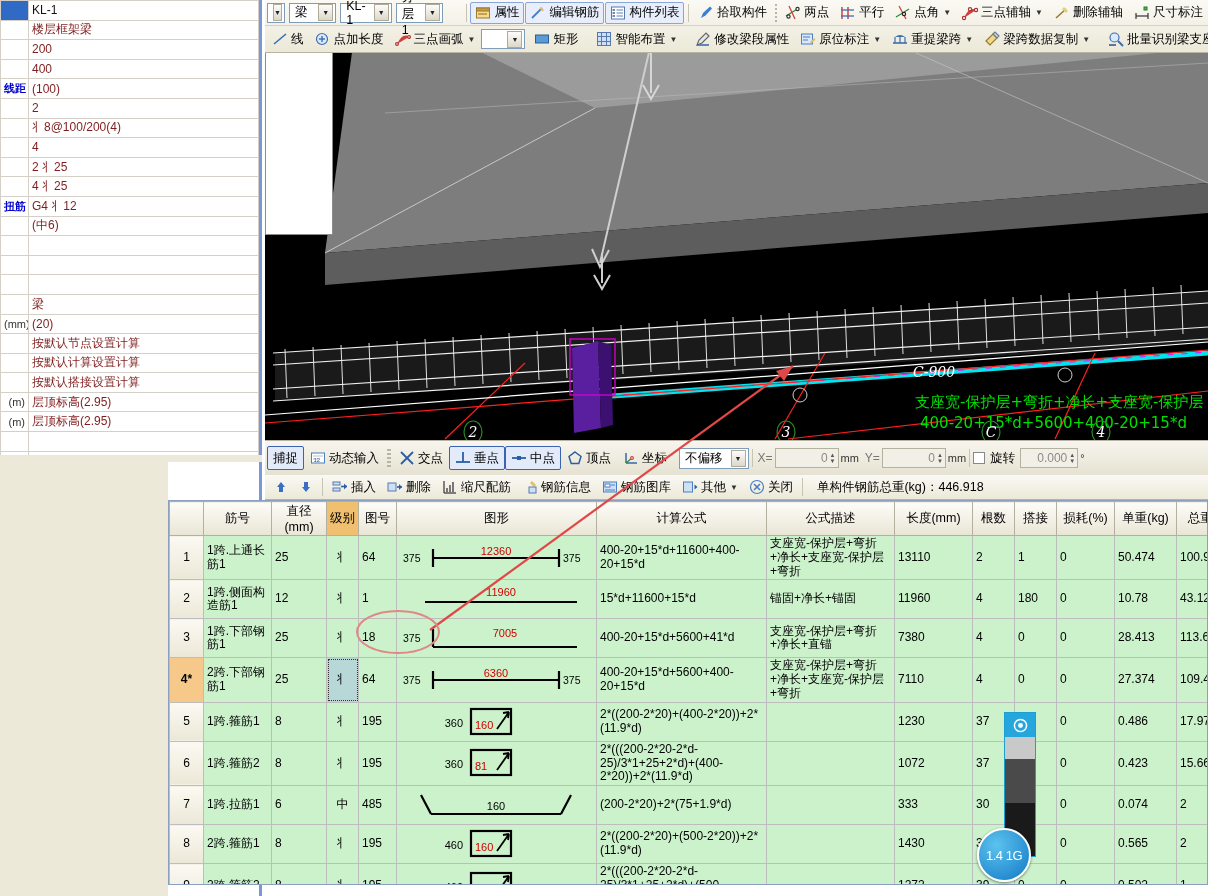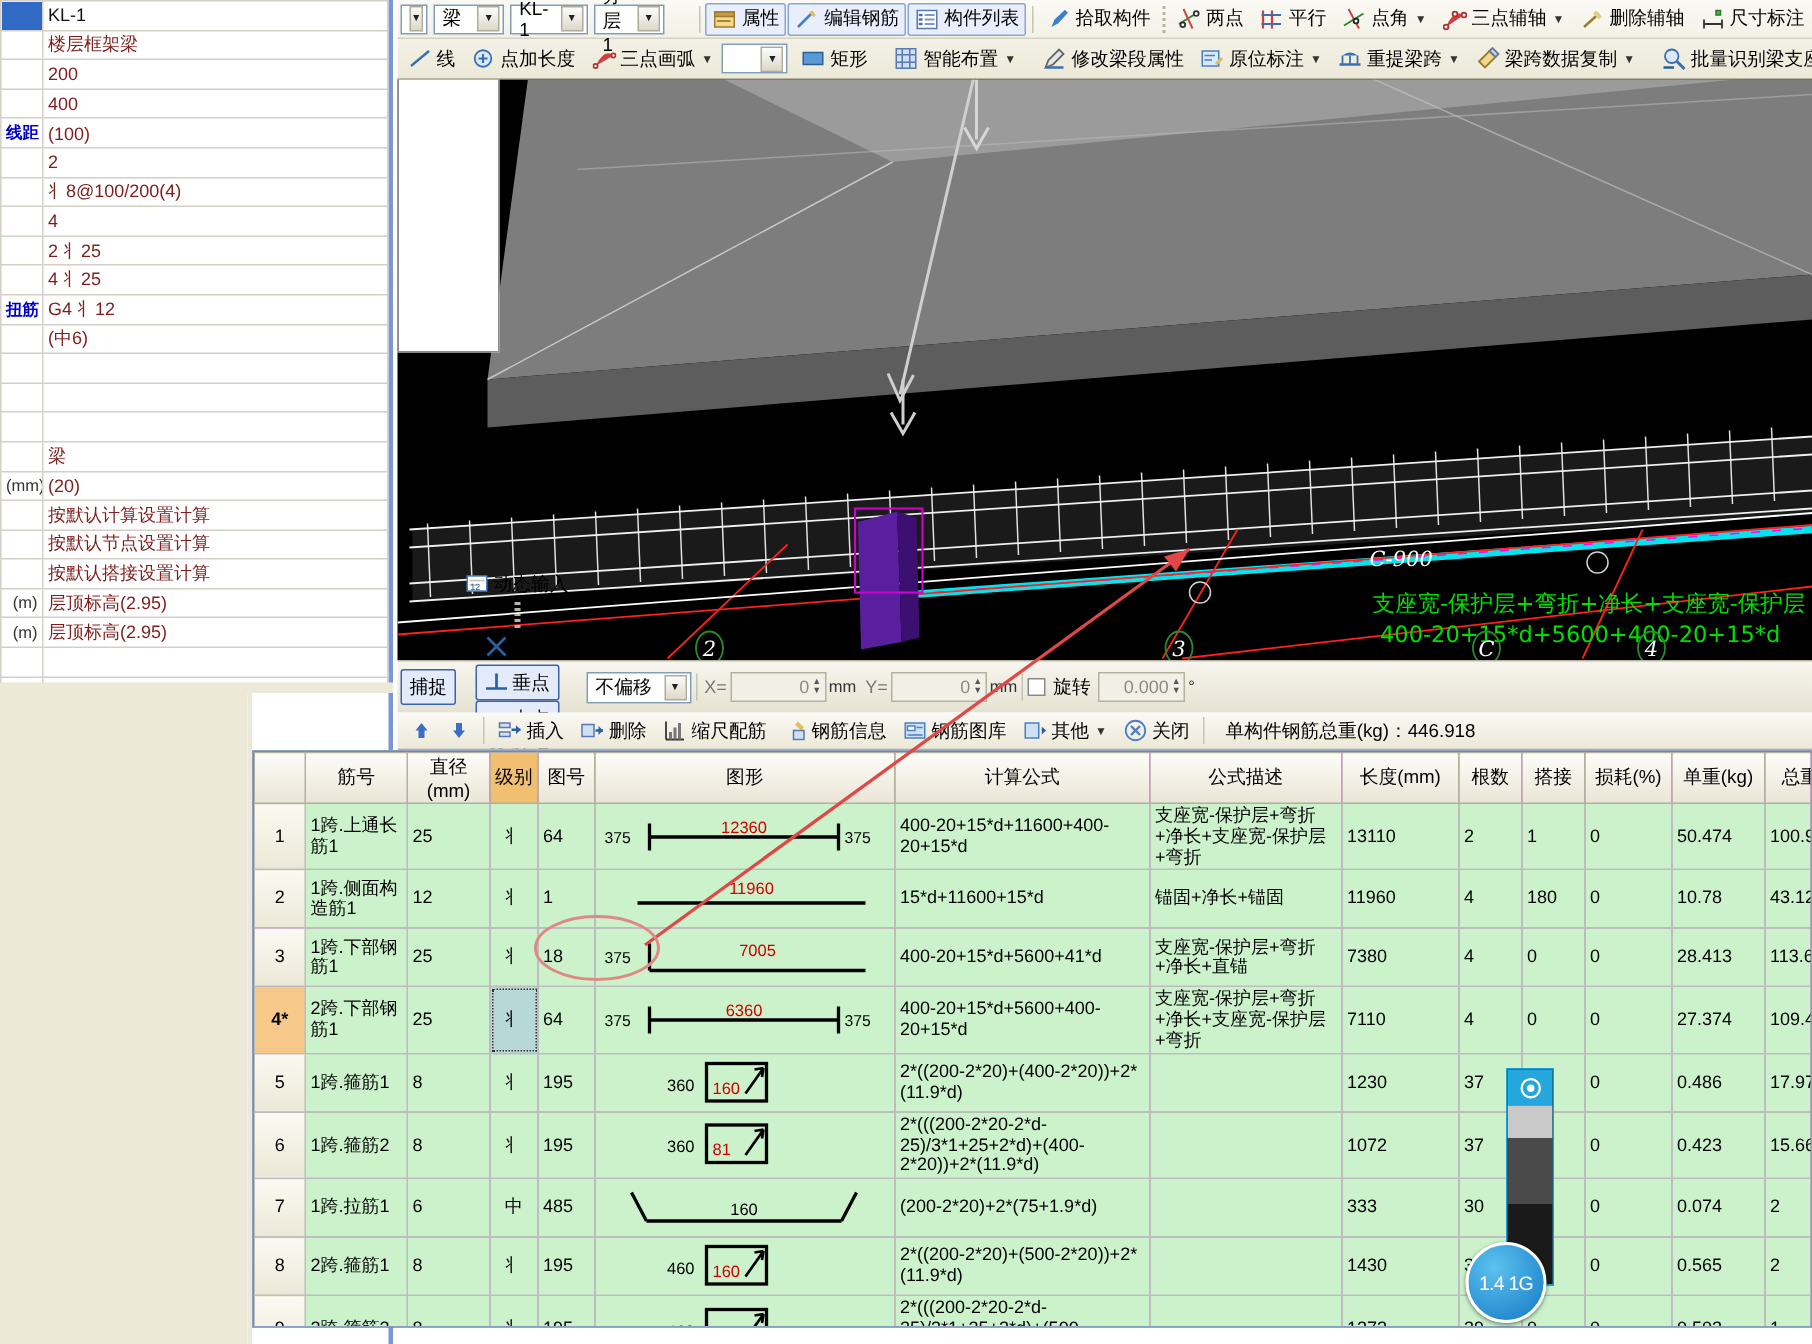--- a/index.html
+++ b/index.html
@@ -116,21 +116,21 @@
     background: linear-gradient(#faf9f4,#ece9d8);
     border-bottom: 1px solid #b8b4a4;
     display: flex; align-items: center; padding-left: 4px; gap: 1px;
   }
   #rebar-toolbar .tbitem { font-size: 12.5px; }
   #total-weight { font-size: 12.5px; color: #000; margin-left: 10px; white-space: nowrap; }
 
   
   #grid-wrap {
     position: absolute; left: 168px; top: 500px; width: 1040px; height: 385px;
-    background: #a21caf; border: 1px solid #8ba0c0; overflow: hidden;
+    background: #15803d; border: 1px solid #8ba0c0; overflow: hidden;
   }
   #grid { border-collapse: collapse; table-layout: fixed; width: 1060px; }
   #grid th {
     background: linear-gradient(#fdfcf7,#e9e5d6);
     border: 1px solid #b4b0a0; height: 25px; font-weight: normal; font-size: 12.5px;
     color: #000;
   }
   #grid th.cat { background: #f0c070; }
   #grid td {
     border: 1px solid #bdbdbd; background: #ccf2cc; font-size: 12px; color: #000;
@@ -237,25 +237,25 @@
           <tr>
             <td class="lab plain"></td>
             <td class="val">梁</td>
           </tr>
           <tr>
             <td class="lab plain">(mm)</td>
             <td class="val">(20)</td>
           </tr>
           <tr>
             <td class="lab plain"></td>
+            <td class="val">按默认节点设置计算</td>
+          </tr>
+          <tr>
+            <td class="lab plain"></td>
             <td class="val">按默认计算设置计算</td>
-          </tr>
-          <tr>
-            <td class="lab plain"></td>
-            <td class="val">按默认节点设置计算</td>
           </tr>
           <tr>
             <td class="lab plain"></td>
             <td class="val">按默认搭接设置计算</td>
           </tr>
           <tr>
             <td class="lab plain">(m)</td>
             <td class="val">层顶标高(2.95)</td>
           </tr>
           <tr>
@@ -594,21 +594,21 @@
 
     <div id="float-dlg" style="left:0; top:-36px;">
       
     </div>
   </div>
 
   <div id="snapbar">
     <div class="snapitem on">
       <span>捕捉</span>
     </div>
-    <div id="snap-items" style="display:flex;align-items:center;flex-direction:column;">
+    <div id="snap-items" style="display:flex;align-items:center;">
         <span class="snapitem">
           <span class="ic"><svg width="16" height="16" viewBox="0 0 16 16">
               <rect x="1.5" y="3" width="13" height="10" fill="#fff" stroke="#4a7fc1" stroke-width="1"></rect>
               <line x1="3" y1="6" x2="13" y2="6" stroke="#c0c0c0" stroke-width="1"></line>
               <line x1="3" y1="9" x2="9" y2="9" stroke="#c0c0c0" stroke-width="1"></line>
               <text x="3.5" y="12" font-size="6" fill="#2a5f94">12</text>
             </svg></span>
           <span>动态输入</span>
         </span>
         <span class="tbgrip"></span>

